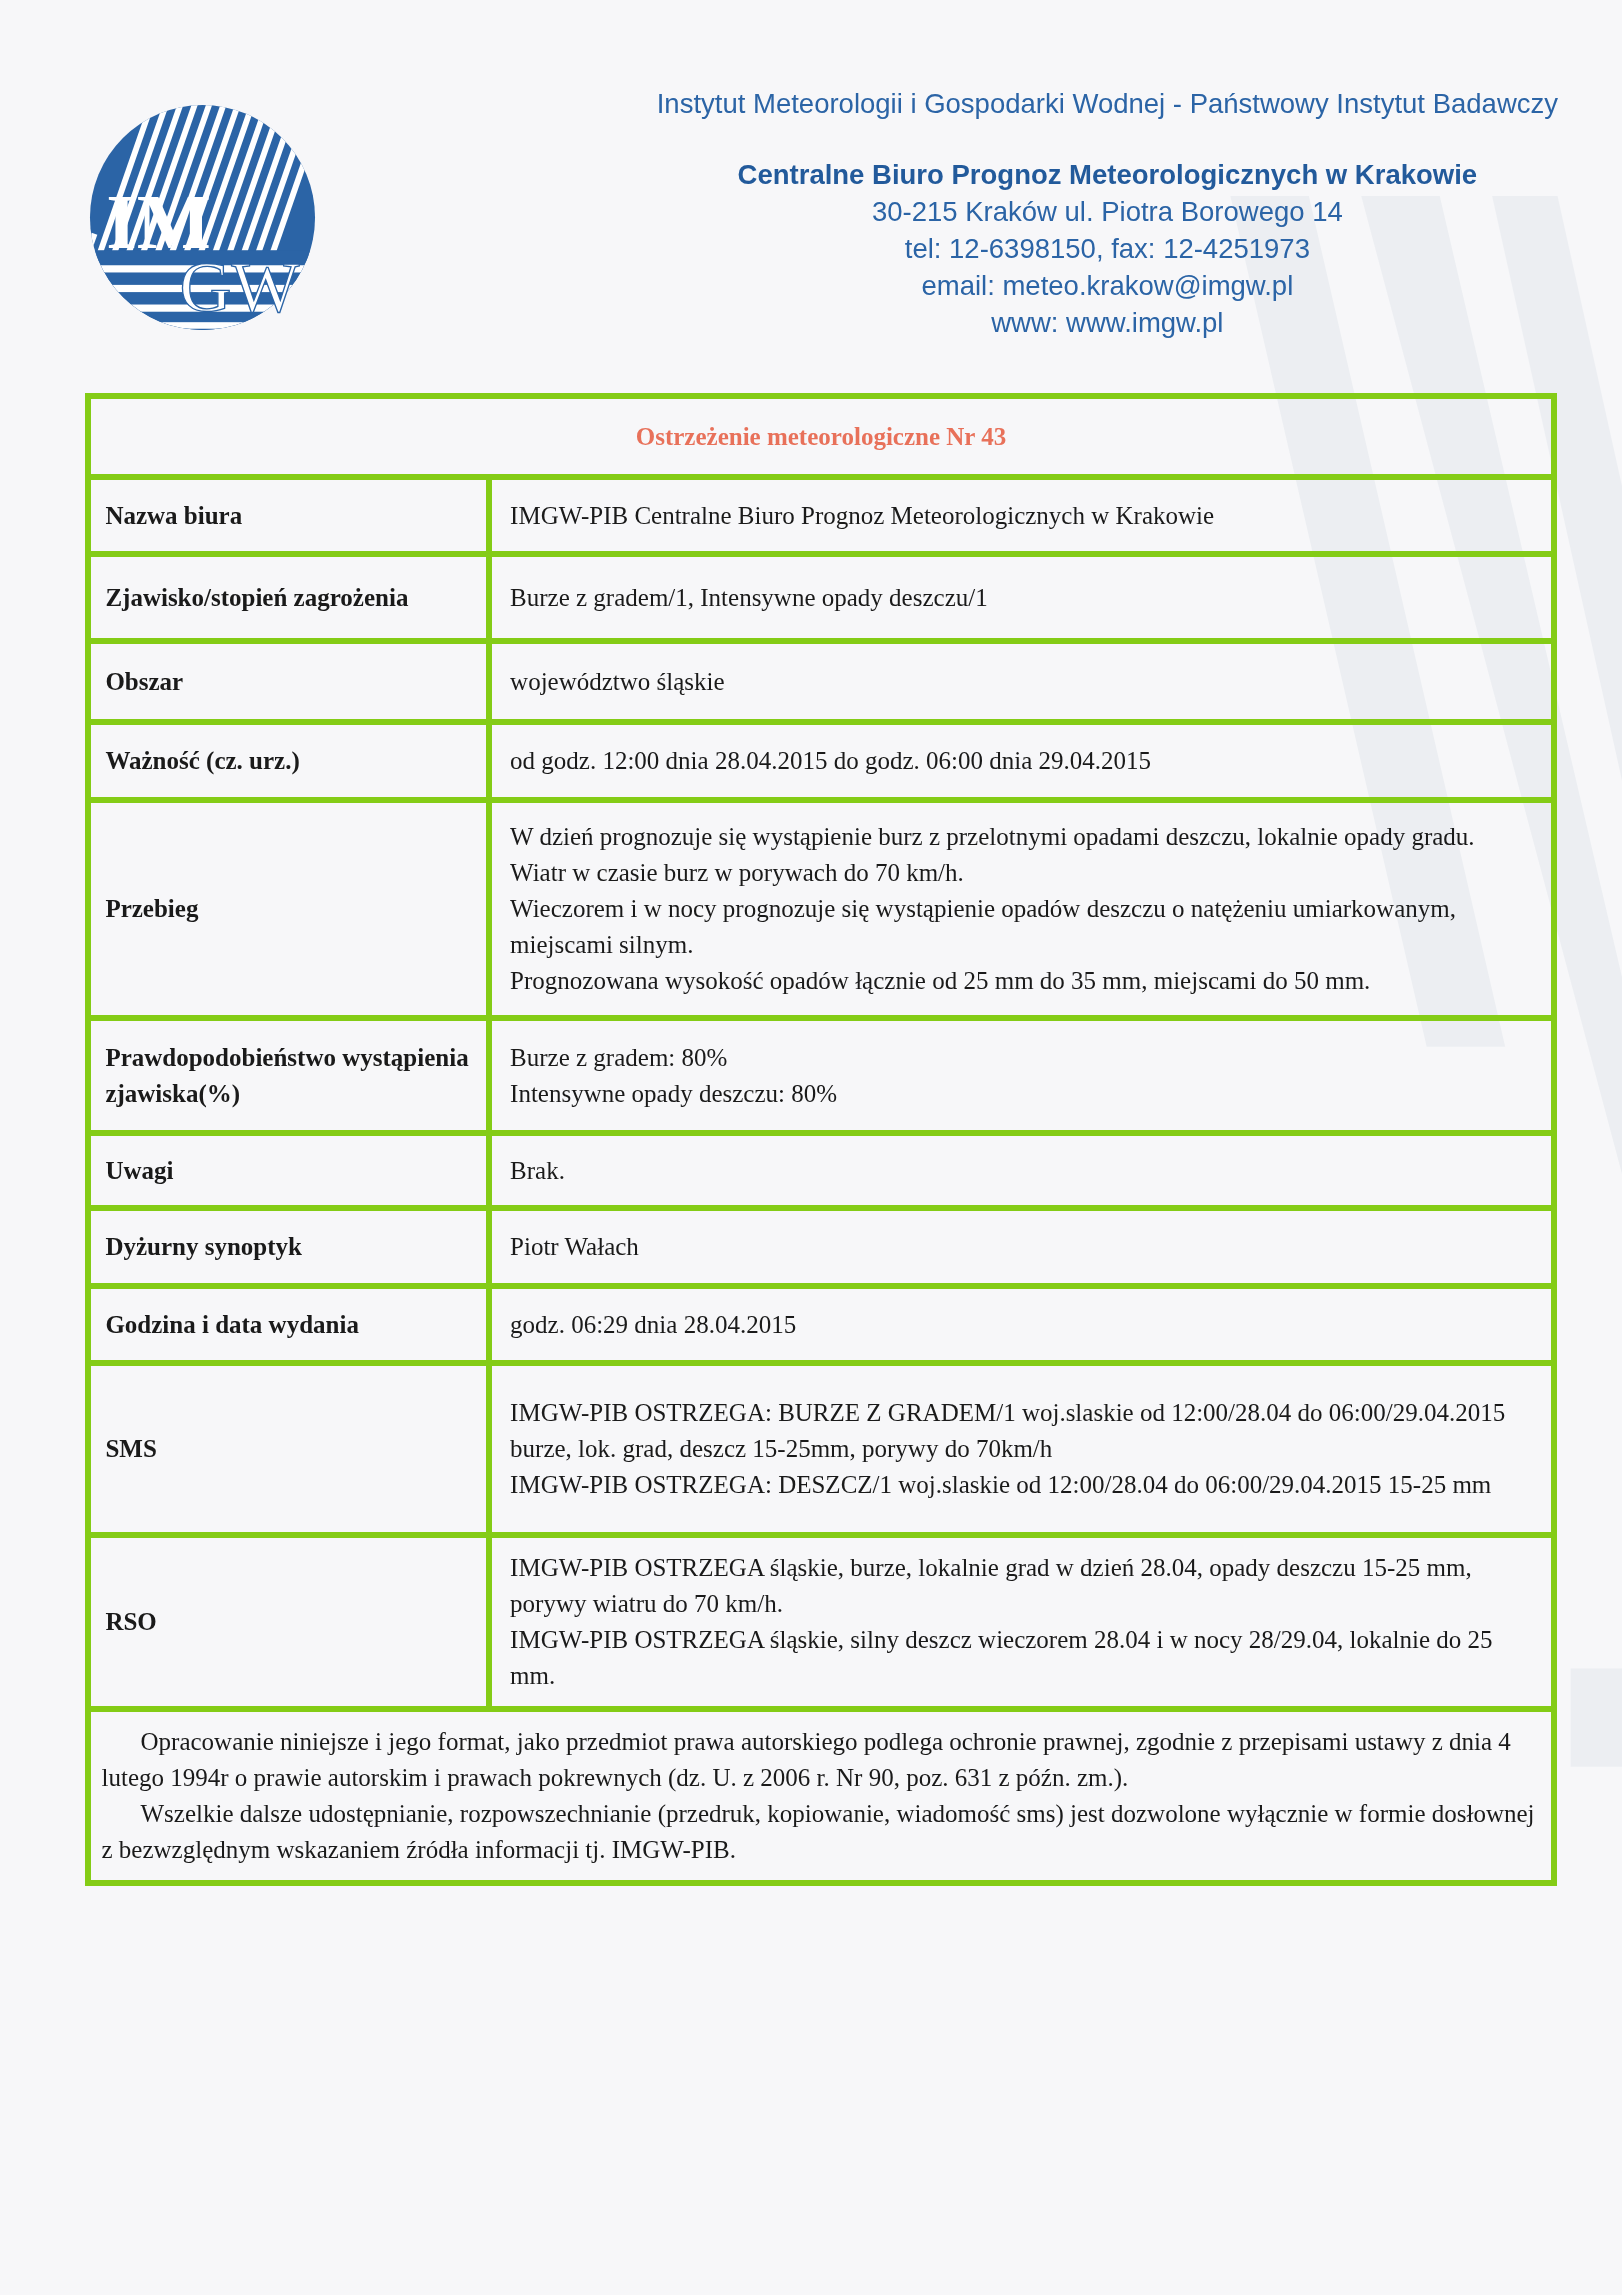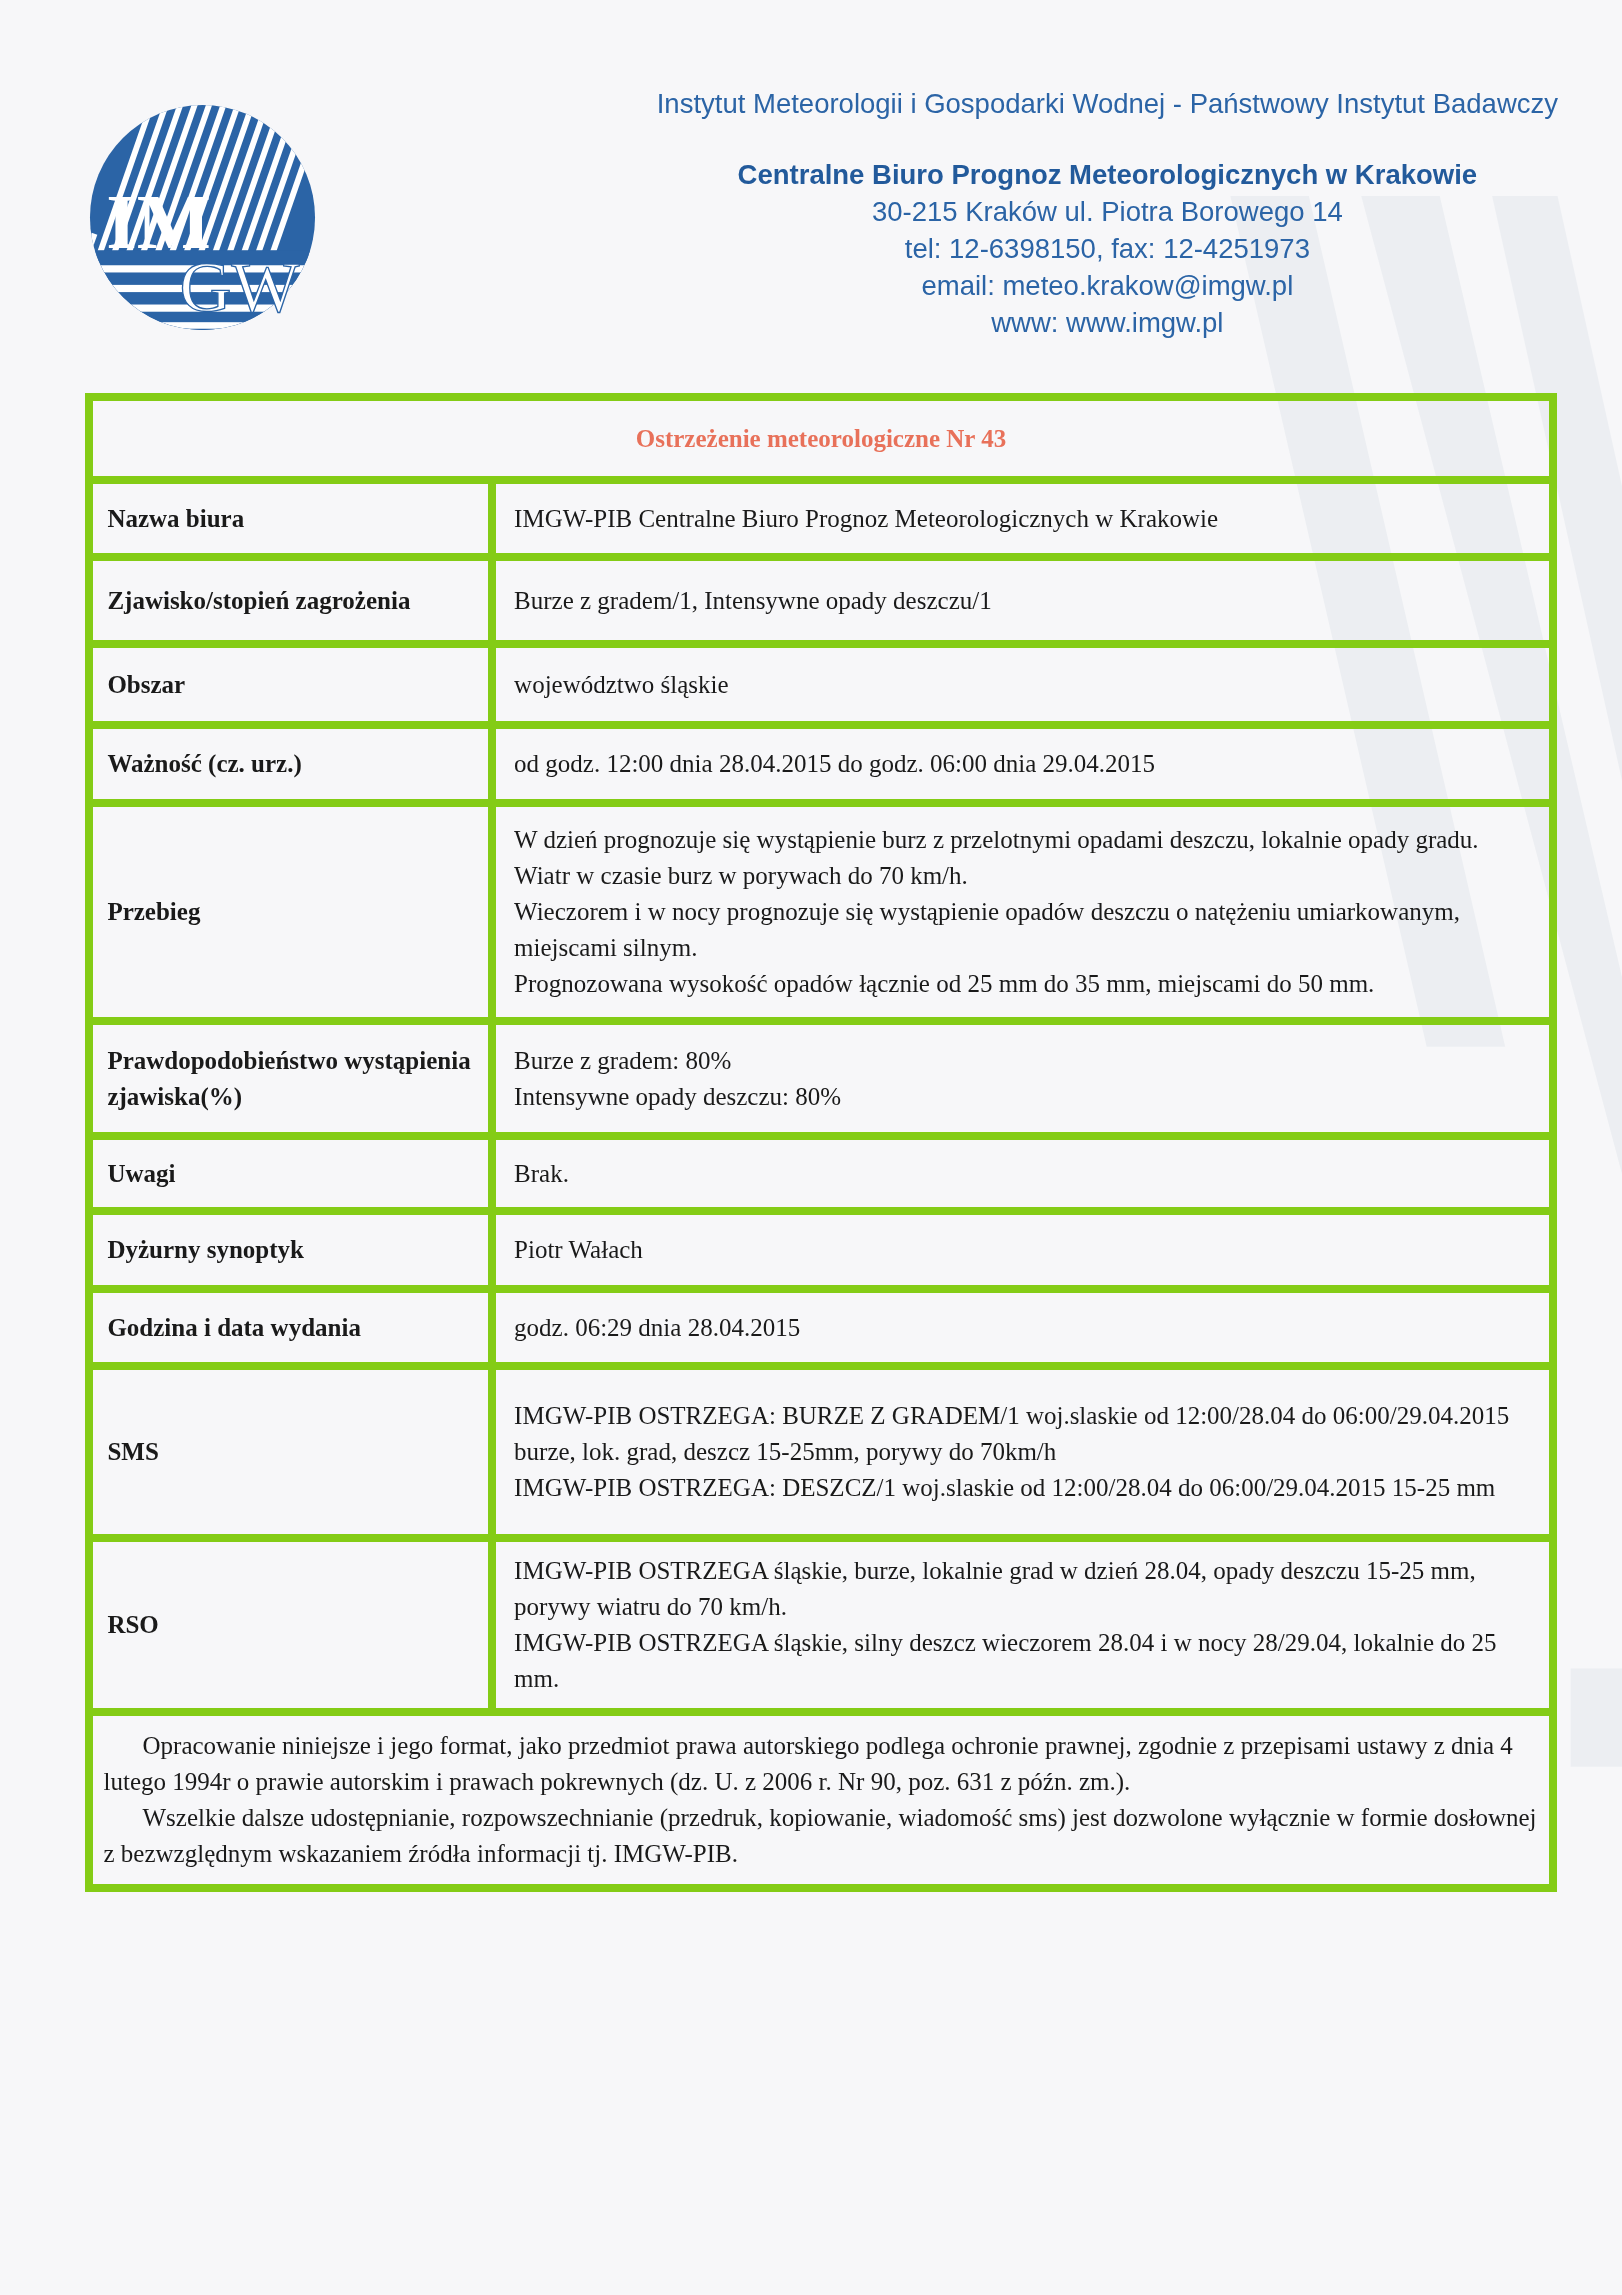--- a/index.html
+++ b/index.html
@@ -3,21 +3,21 @@
 <meta charset="utf-8">
 <style>
   html, body { margin:0; padding:0; }
   body { width:1623px; height:2295px; background:#f7f7f9; position:relative; overflow:hidden; font-family:"Liberation Serif", serif; color:#1a1a1a; }
   .bg-stripes { position:absolute; right:0; top:196px; width:589px; height:1767px; opacity:0.35; }
   .logo { position:absolute; left:88px; top:103px; width:229px; height:229px; }
   .header { position:absolute; right:65px; top:85px; text-align:center; font-family:"Liberation Sans", sans-serif; color:#2b64a6; }
   .header div { font-size:27.5px; line-height:37px; white-space:nowrap; }
   .header .bold { font-weight:bold; color:#225a9b;margin-top:34px; }
   table.doc { position:absolute; left:85px; top:393px; width:1472px; border-collapse:collapse; }
-  table.doc td { border:8px solid #84cc16; vertical-align:middle; font-size:25px; line-height:36px; }
+  table.doc td { border:6px solid #84cc16; vertical-align:middle; font-size:25px; line-height:36px; }
   td.title { height:73px; text-align:center; color:#e8715a; font-weight:bold; font-size:29px; }
   td.label { width:366px; padding:0 14.4px; font-weight:bold; }
   td.value { padding:0 18.3px; }
   td.footer { padding:11.8px 10.5px; font-size:25px; line-height:36px; }
   .indent { text-indent:39px; }
 </style>
 </head>
 <body>
 
 <svg class="bg-stripes" viewBox="0 0 900 2700" preserveAspectRatio="none">

